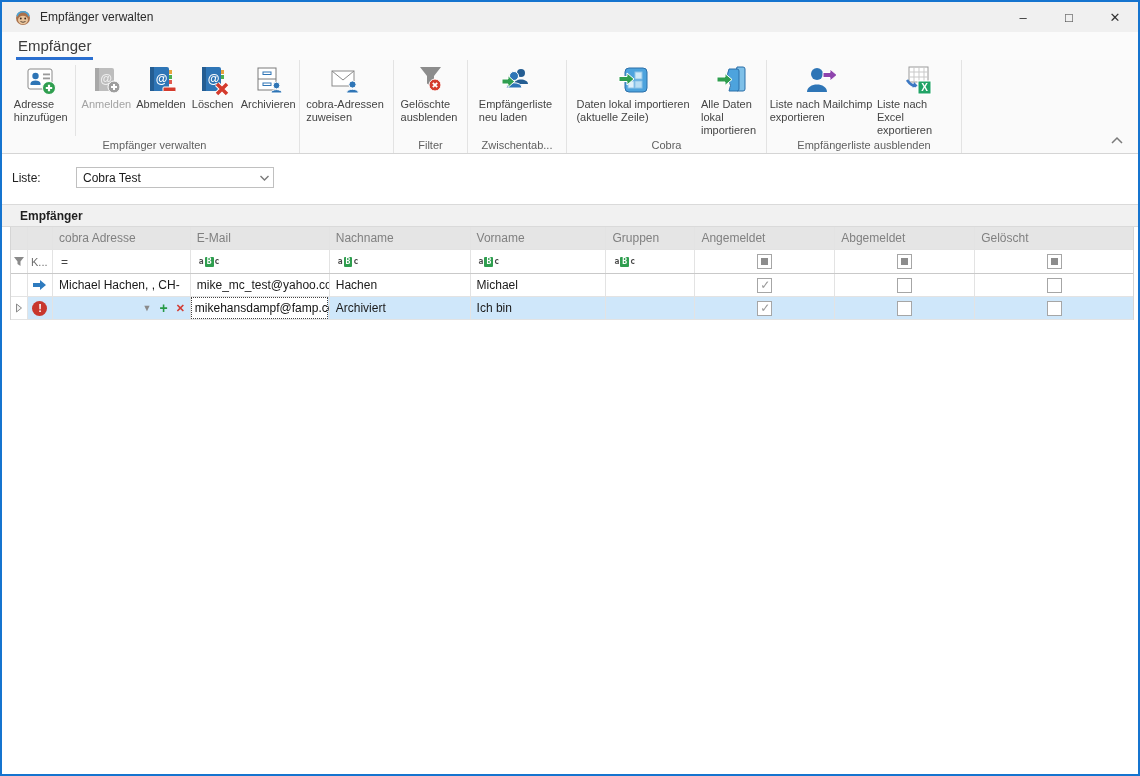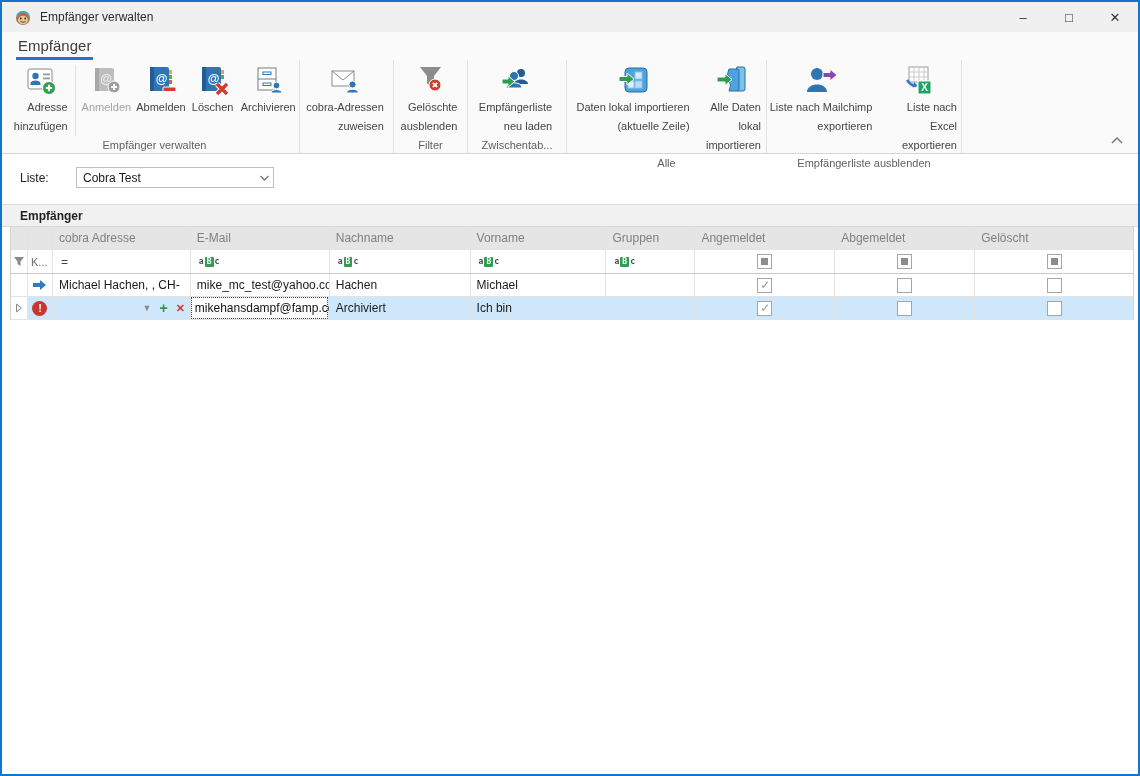--- a/index.html
+++ b/index.html
@@ -17,36 +17,36 @@
   
   .tabstrip { height:28px; background:#fbfbfb; display:flex; align-items:flex-end; padding-left:14px; }
   .tab { font-size:15px; color:#3c3c3c; padding:2px 2px 3px 2px; border-bottom:3px solid #2a6fd0; }
 
   
   .ribbon { height:94px; background:#fafafa; border-bottom:1px solid #d5d5d5; display:flex; padding-left:8px; position:relative; }
   .rgroup { display:flex; flex-direction:column; border-right:1px solid #e3e3e3; padding-top:3px; }
   .rbtns { display:flex; flex:1; align-items:flex-start; }
   .rbtn { display:flex; flex-direction:column; align-items:center; padding:1px 2px; min-width:46px; }
   .ricon { width:32px; height:32px; display:block; }
-  .rlabel { font-size:11px; line-height:19px; color:#444; text-align:right; white-space:pre-line; margin-top:2px; }
+  .rlabel { font-size:11px; line-height:13px; color:#444; text-align:left; white-space:pre-line; margin-top:2px; }
   .rbtn.disabled .rlabel { color:#a3a3a3; }
   .rgroup-label { height:15px; font-size:11px; color:#5f5f5f; text-align:center; line-height:14px; }
   .vsep { width:1px; background:#e3e3e3; align-self:stretch; margin:2px 3px 2px 3px; }
   .ribbon-collapse { position:absolute; right:12px; bottom:6px; width:18px; height:14px;
                      display:flex; align-items:center; justify-content:center; }
 
   
   .panel-header { height:23px; background:#f1f1f1; border-top:1px solid #dadada; border-bottom:1px solid #dadada;
                   display:flex; align-items:center; padding-left:18px; font-size:12px; font-weight:bold; color:#1f1f1f; }
   .spacer5 { height:5px; background:#fff; }
   .spacer8 { height:8px; background:#fff; }
 
   
   .listen-body { height:37px; background:#fff; display:flex; align-items:center; }
-  .listen-label { font-size:12px; color:#222; width:74px; padding-left:18px; }
+  .listen-label { font-size:12px; color:#222; width:74px; padding-left:10px; }
   .dropdown { width:198px; height:21px; border:1px solid #c0c0c0; background:#fff; display:flex; align-items:center; }
   .dropdown-value { font-size:12px; color:#1a1a1a; padding-left:6px; flex:1; }
   .dropdown-caret { width:18px; display:flex; justify-content:center; }
 
   
   .grid { margin-left:8px; width:1124px; border-left:1px solid #d5d5d5; border-right:1px solid #d5d5d5; }
   .grow { display:flex; border-bottom:1px solid #e3e3e3; background:#fff; }
   .gc { border-right:1px solid #e3e3e3; display:flex; align-items:center; overflow:hidden; height:100%; position:relative; }
   .gc:last-child { border-right:none; }
   .c0{width:17px;} .c1{width:25px;} .c2{width:138px;} .c3{width:139px;} .c4{width:141px;}
@@ -234,21 +234,21 @@
         <div class="rbtn" style="width:64px">
           <svg class="ricon" viewBox="0 0 32 32">
             <path d="M22 3 h6 q2 0 2 2 v20 q0 2 -2 2 h-6 q3-6 0-12 t0-12 Z" fill="#7fc0e8" stroke="#2b6ea8"></path>
             <path d="M14 5 h8 q2 0 2 2 v18 q0 2 -2 2 h-8 q3-5.5 0-11 t0-11 Z" fill="#4da3dd" stroke="#2b6ea8"></path>
             <path d="M2 13 h8 v-3.5 l7 6 -7 6 v-3.5 H2 Z" fill="#2f9e4f" stroke="#fff"></path>
           </svg>
           <span class="rlabel">Alle Daten lokal
 importieren</span>
         </div>
       </div>
-      <div class="rgroup-label">Alle</div>
+      <div class="rgroup-label">Cobra</div>
     </div>
 
     <div class="rgroup" style="width:195px">
       <div class="rbtns">
         <div class="rbtn" style="width:108px">
           <svg class="ricon" viewBox="0 0 32 32">
             <circle cx="12" cy="10" r="6" fill="#2e75b6"></circle>
             <path d="M2 28 c0-10 20-10 20 0 Z" fill="#2e75b6"></path>
             <path d="M18 8.5 h7 v-3.5 l7 6 -7 6 v-3.5 h-7 Z" fill="#8e44ad" stroke="#fff"></path>
           </svg>

